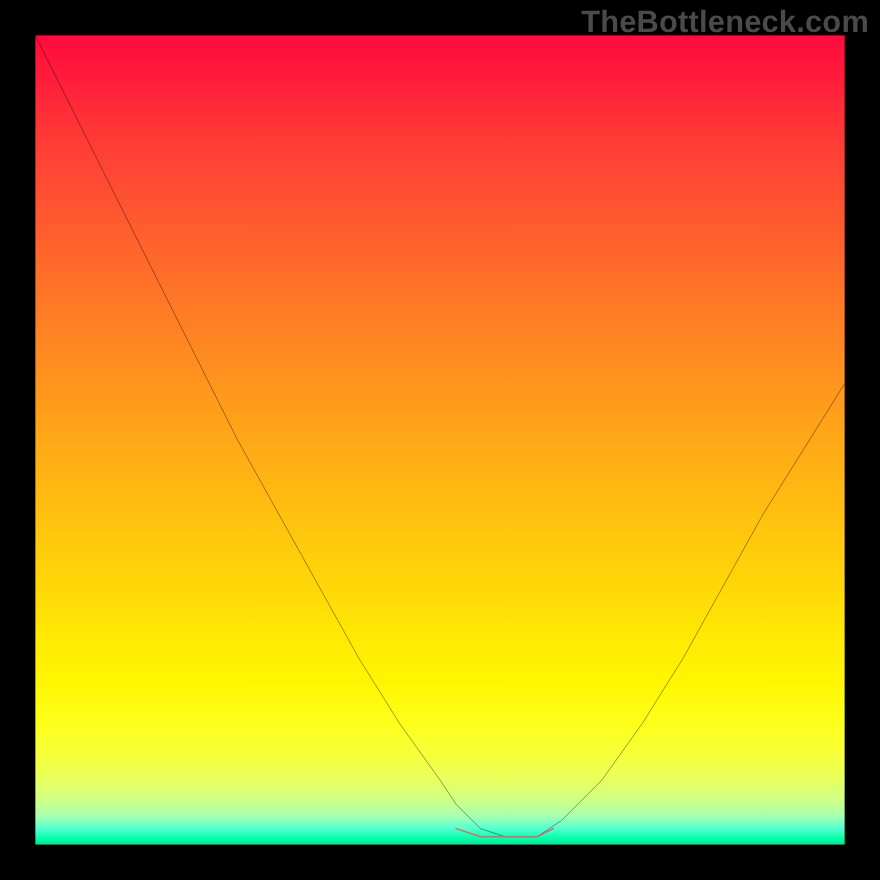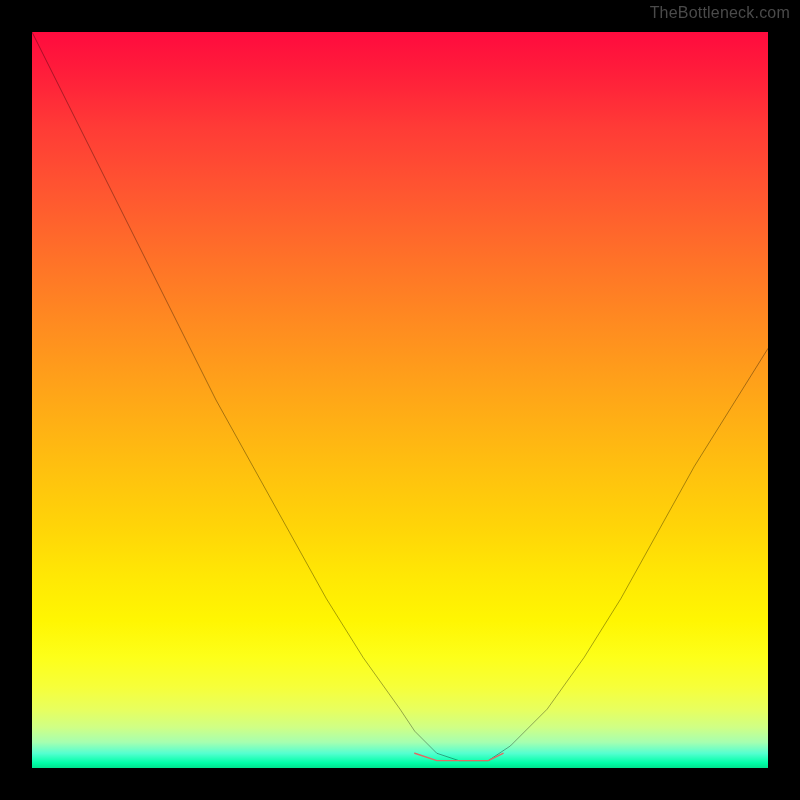--- a/index.html
+++ b/index.html
@@ -8,22 +8,22 @@
     position: relative;
     width: 800px;
     height: 800px;
     background: #000;
   }
   .watermark {
     position: absolute;
     top: 4px;
     right: 10px;
     font-family: Arial, Helvetica, sans-serif;
-    font-size: 16px;
-    font-weight: 400;
+    font-size: 28px;
+    font-weight: 700;
     color: #4a4a4a;
     letter-spacing: 0.2px;
     z-index: 5;
   }
   .plot {
     position: absolute;
     left: 32px;
     top: 32px;
     width: 736px;
     height: 736px;

